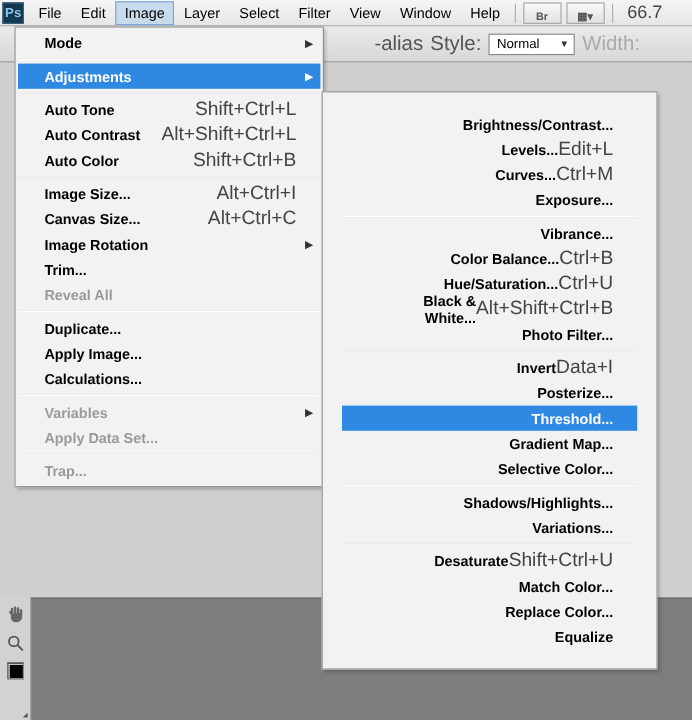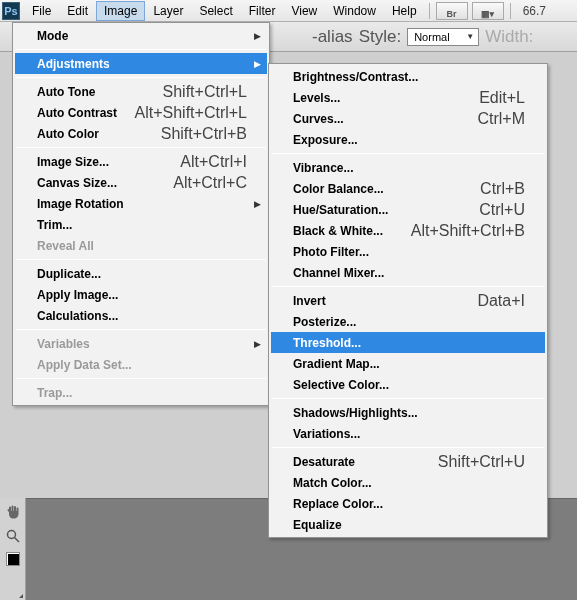--- a/index.html
+++ b/index.html
@@ -43,21 +43,21 @@
   .mbar-divider {
     width:1px;height:16px;background:#b0b0b0;margin:0 4px;
   }
   .mbar-btn {
     width:32px;height:18px;border:1px solid #aaa;
     background:linear-gradient(#fafafa,#e0e0e0);
     margin:0 2px;display:flex;align-items:flex-end;justify-content:center;
     font-size:9px;color:#555;font-weight:bold;
   }
   .zoom {
-    margin-left:8px;font-size:12px;color:#444;
+    margin-left:8px;font-size:15px;color:#444;
   }
   .optbar {
     height:30px;
     background:linear-gradient(#eaeaea,#d8d8d8);
     border-bottom:1px solid #a0a0a0;
     display:flex;align-items:center;
     padding-left:6px;
     gap:6px;
     position:relative;
     z-index:1;
@@ -75,27 +75,28 @@
     top:22px;left:12px;
     width:258px;
     background:#f2f2f2;
     border:1px solid #949494;
     box-shadow:2px 2px 3px rgba(0,0,0,0.25);
     z-index:10;
     padding:2px;
   }
   .submenu {
     position:absolute;
-    top:63px;left:268px;
+    top:76px;left:268px;
     width:280px;
     background:#f2f2f2;
     border:1px solid #949494;
     box-shadow:2px 2px 3px rgba(0,0,0,0.25);
     z-index:11;
-    padding:2px;
+    padding:16px;
+    text-align:right;
   }
   .menu-row {
     display:flex;align-items:center;
     height:21px;
     padding:0 20px 0 22px;
     font-size:12px;
     color:#000;
     position:relative;
   }
   .menu-row.dim { color:#9a9a9a; }
@@ -270,23 +271,20 @@
       <span class="label">Hue/Saturation...</span>
       <span class="shortcut">Ctrl+U</span>
     </div>
     <div class="menu-row">
       <span class="label">Black &amp; White...</span>
       <span class="shortcut">Alt+Shift+Ctrl+B</span>
     </div>
     <div class="menu-row">
       <span class="label">Photo Filter...</span>
     </div>
-    <div class="menu-row">
-      <span class="label">Channel Mixer...</span>
-    </div>
     <div class="menu-sep"></div>
     <div class="menu-row">
       <span class="label">Invert</span>
       <span class="shortcut">Data+I</span>
     </div>
     <div class="menu-row">
       <span class="label">Posterize...</span>
     </div>
     <div class="menu-row hl">
       <span class="label">Threshold...</span>

